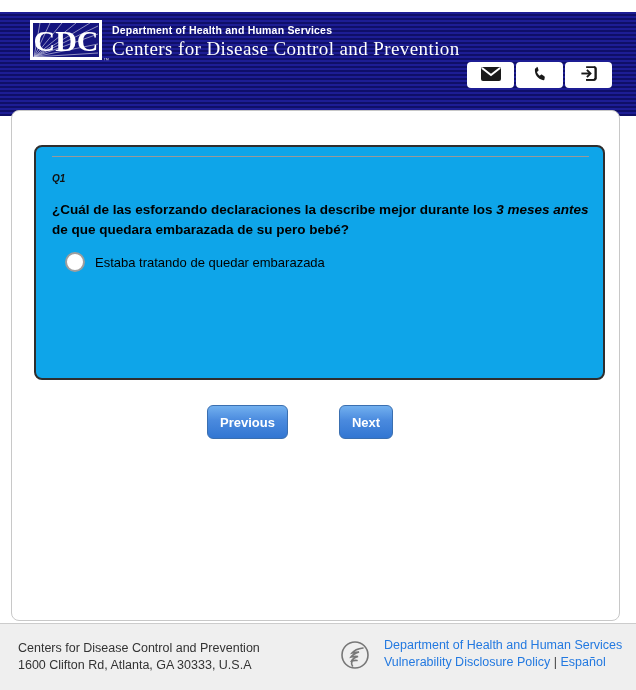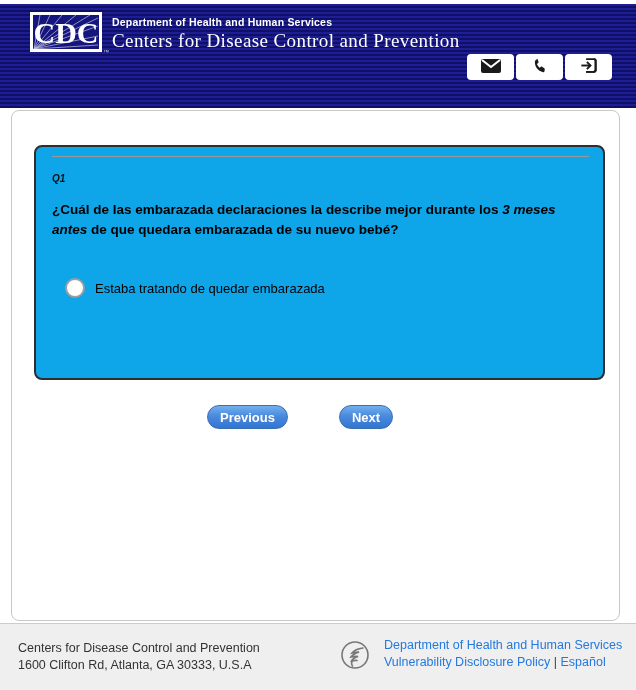--- a/index.html
+++ b/index.html
@@ -5,21 +5,21 @@
   * { margin: 0; padding: 0; box-sizing: border-box; }
   html, body { width: 636px; height: 690px; }
   body {
     font-family: "Liberation Sans", sans-serif;
     background: #ffffff;
     position: relative;
     overflow: hidden;
   }
   
   .header {
-    position: absolute; top: 4px; left: 0; width: 636px; height: 104px;
+    position: absolute; top: 12px; left: 0; width: 636px; height: 104px;
     background: repeating-linear-gradient(180deg,
       #1d1d94 0px, #1d1d94 2px, #0f0f68 2px, #0f0f68 4px);
   }
   .logo-row { position: absolute; top: 8px; left: 30px; display: flex; align-items: flex-start; }
   .cdc-logo { position: relative; width: 72px; height: 40px; }
   .cdc-logo svg { display: block; }
   .tm { position: absolute; right: -7px; bottom: -3px; color: #cfcfe8; font-size: 6px; }
   .agency-text { margin-left: 10px; color: #ffffff; padding-top: 4px; }
   .agency-dept { font-size: 10.5px; font-weight: bold; letter-spacing: 0.2px; }
   .agency-name { font-family: "Liberation Serif", serif; font-size: 19px; margin-top: 2px; letter-spacing: 0.4px; }
@@ -43,32 +43,32 @@
   .progress-label { font-size: 11px; color: #000000; padding-left: 2px; }
   .question-card {
     position: absolute; top: 34px; left: 22px; width: 571px; height: 235px;
     background: #0ea5e9; border: 2px solid #2e2e2e; border-radius: 8px;
     padding: 8px 14px 0 16px;
   }
   .card-topline { border-top: 1px solid #999999; margin-top: 1px; }
   .q-number { font-size: 10px; font-weight: bold; font-style: italic; color: #111; margin-top: 16px; }
   .q-text { font-size: 13.5px; font-weight: bold; color: #000; line-height: 20px; margin-top: 16px; }
   .q-text .ital { font-style: italic; }
-  .options { margin-top: 38px; }
+  .options { margin-top: 12px; }
   .option-row { display: flex; align-items: center; margin-left: 13px; height: 20px; margin-bottom: 13px; cursor: pointer; }
   .radio {
     width: 20px; height: 20px; border-radius: 50%;
     border: 2px solid #9e9e9e; background: #ffffff; flex: 0 0 auto;
   }
   .option-label { font-size: 13px; color: #000; margin-left: 10px; }
   .nav-buttons { position: absolute; top: 294px; left: 195px; display: flex; }
   .nav-btn {
-    height: 24px; padding: 0 12px; color: #ffffff; font-weight: bold; font-size: 13px;
+    height: 34px; padding: 0 12px; color: #ffffff; font-weight: bold; font-size: 13px;
     background: linear-gradient(180deg, #72b0ef 0%, #4a8ade 45%, #3276d2 100%);
-    border: 1px solid #3a6fb0; border-radius: 12px; cursor: pointer;
+    border: 1px solid #3a6fb0; border-radius: 6px; cursor: pointer;
     font-family: "Liberation Sans", sans-serif;
   }
   .nav-btn.next { margin-left: 51px; }
   
   .footer {
     position: absolute; left: 0; top: 623px; width: 636px; height: 67px;
     background: #efefef; border-top: 1px solid #cccccc;
   }
   .footer-left { position: absolute; left: 18px; top: 16px; color: #333333; font-size: 12.5px; line-height: 17px; }
   .footer-right { position: absolute; left: 340px; top: 13px; display: flex; align-items: center; }
@@ -132,21 +132,21 @@
       </span>
     </button>
   </div>
 </div>
 
 <div class="main-container">
 
   <div class="question-card">
     <div class="card-topline"></div>
     <div class="q-number">Q1</div>
-    <div class="q-text"><span>¿Cuál de las embarazada declaraciones la describe mejor durante los </span><span class="ital">3 meses antes</span><span> de que quedara embarazada de su nuevo bebé?</span></div>
+    <div class="q-text"><span>¿Cuál de las esforzando declaraciones la describe mejor durante los </span><span class="ital">3 meses antes</span><span> de que quedara embarazada de su pero bebé?</span></div>
     <div class="options">
       <div class="option-row">
         <span class="radio"></span>
         <span class="option-label">Estaba tratando de quedar embarazada</span>
       </div>
     </div>
   </div>
 
   <div class="nav-buttons">
     <button class="nav-btn prev">Previous</button>

